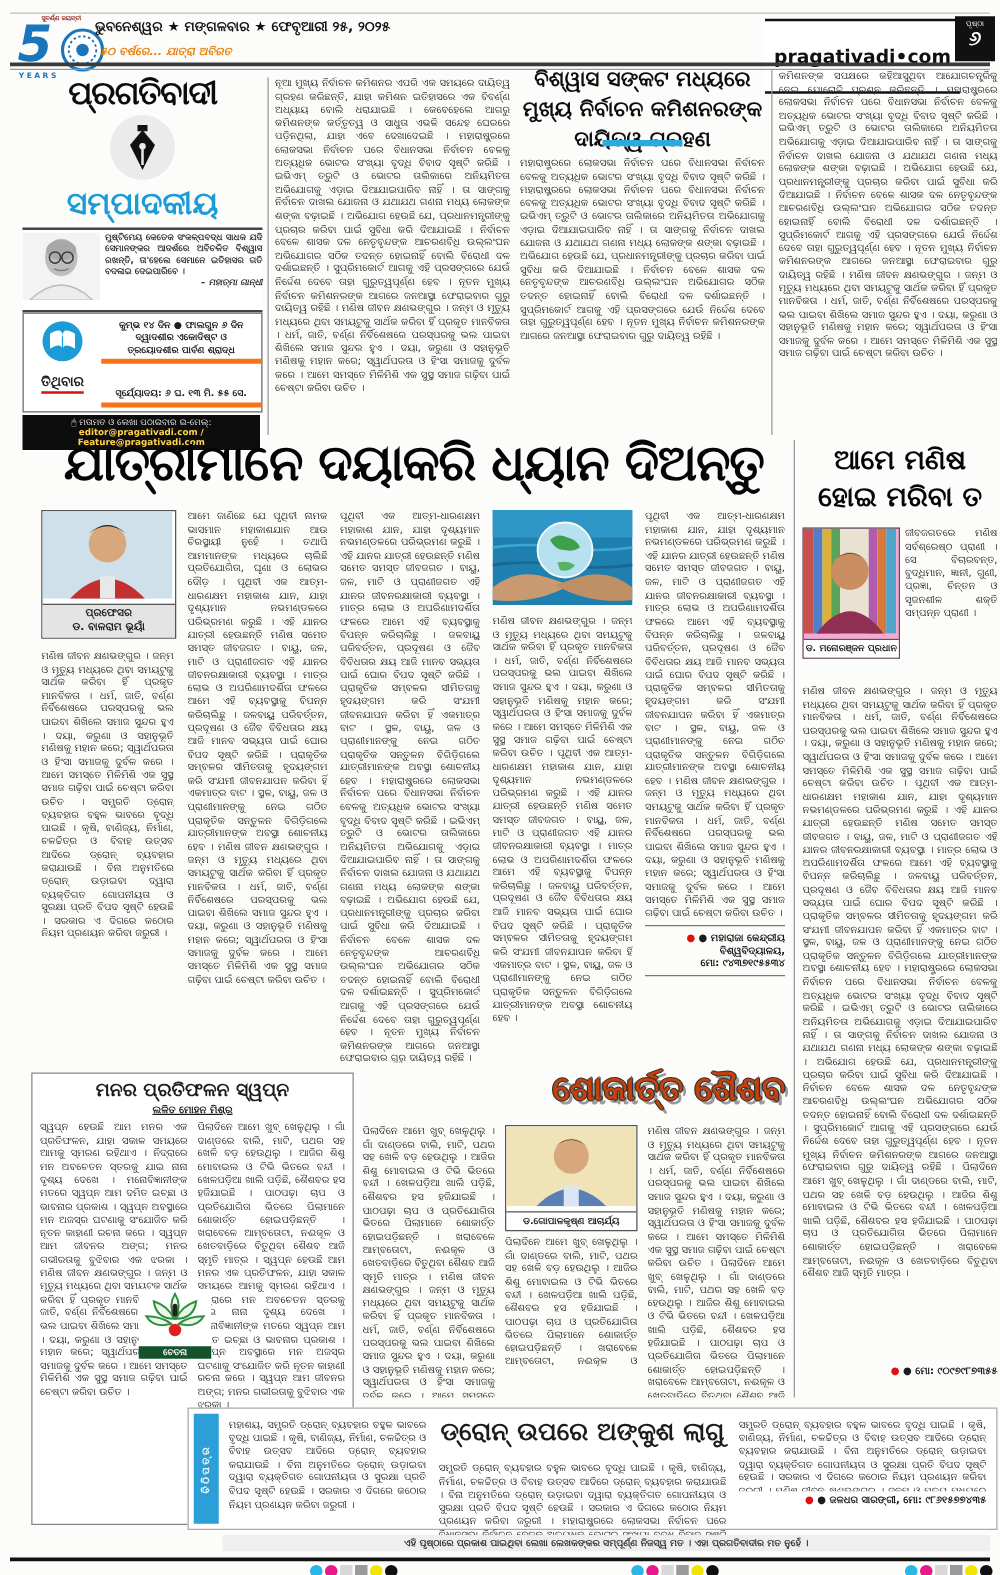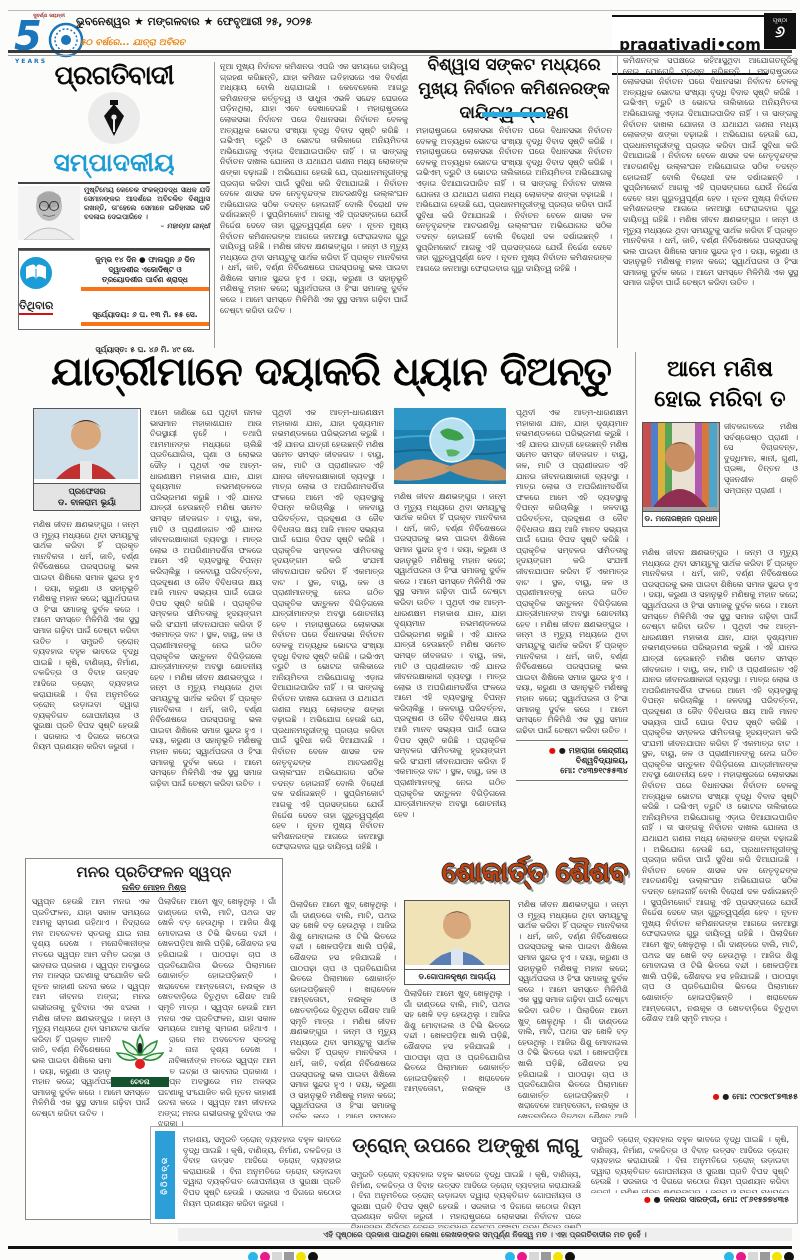--- a/index.html
+++ b/index.html
@@ -27,21 +27,21 @@
   #rule-b{left:8px;right:8px;top:55px;height:1px;background:#999;}
   
   #masthead{left:18px;top:60px;width:192px;text-align:center;font-size:26px;font-weight:900;color:#0b0b0b;letter-spacing:-1px;}
   #pen-circle{left:88px;top:92px;width:52px;height:52px;border-radius:50%;background:#ebebeb;display:flex;align-items:center;justify-content:center;}
   #section-title{left:18px;top:148px;width:192px;text-align:center;font-size:25px;font-weight:900;color:#1b9cd6;}
   #gandhi-box{left:18px;top:182px;width:192px;height:60px;border-top:2px solid #444;border-bottom:2px solid #444;
               display:flex;gap:4px;padding:2px 0;background:#fff;}
   #gandhi-quote{font-size:7px;line-height:9px;font-weight:bold;color:#333;text-align:justify;}
   #gandhi-quote .qa{display:block;text-align:right;font-style:italic;}
   #panchang{left:18px;top:250px;width:190px;height:78px;border:1px solid #666;background:#fff;display:flex;}
-  #panchang .lft{width:62px;padding-top:5px;}
+  #panchang .lft{width:62px;text-align:center;padding-top:5px;}
   #panchang .day{font-size:11px;font-weight:900;border-bottom:2px solid #d41111;display:inline-block;padding-bottom:1px;margin-top:3px;}
   #panchang .rgt{flex:1;text-align:center;font-size:7.5px;font-weight:bold;line-height:10px;padding-top:4px;}
   #panchang .sun{border-top:4px solid #f97316;margin-top:2px;padding-top:19px;}
   #email-bar{left:18px;top:332px;width:190px;height:26px;background:#0d0d0d;color:#fff;text-align:center;padding-top:2px;}
   #email-bar .lbl{font-size:7px;color:#f2f2f2;}
   #email-bar .eml{font-size:7px;font-weight:bold;color:#ffd24a;}
   
   #ed1{left:220px;top:62px;width:188px;height:286px;}
   #vr1{left:214px;top:62px;height:286px;}
   
@@ -59,21 +59,21 @@
   #m-c2{left:272px;top:408px;width:112px;height:442px;}
   #m-c3{left:394px;top:408px;width:112px;height:442px;}
   #m-c3 .txt{height:356px;overflow:hidden;margin-top:4px;}
   #m-c4{left:516px;top:408px;width:112px;height:442px;}
   #m-c4 .txt{height:326px;overflow:hidden;}
   #m-sig{margin-top:6px;border-top:1px solid #777;border-bottom:1px solid #777;padding:5px 0 4px;text-align:right;font-size:8px;font-weight:bold;line-height:10px;}
   .red-dot{color:#e01010;}
   #vr3{left:635px;top:352px;height:766px;}
   
   #r-head{left:642px;top:354px;width:156px;text-align:center;font-size:22px;line-height:30px;font-weight:900;color:#050505;}
-  #author2-box{left:642px;top:422px;width:76px;border:1px solid #555;background:#a3a3a3;}
+  #author2-box{left:642px;top:422px;width:76px;border:1px solid #555;background:#f9a8d4;}
   #author2-box .strip{background:#fff;text-align:center;font-weight:bold;font-size:7.5px;line-height:10px;padding:2px 0;border-top:1px solid #555;}
   #r-side-txt{left:724px;top:422px;width:74px;height:120px;}
   #r-body{left:642px;top:548px;width:156px;height:540px;}
   #r-sig{left:642px;top:1092px;width:156px;text-align:right;font-size:8px;font-weight:bold;}
   
   #dream{left:25px;top:858px;width:256px;height:360px;border:1px solid #888;background:#fff;}
   #dream .hd{text-align:center;font-size:15px;font-weight:900;margin-top:4px;}
   #dream .au{text-align:center;font-size:8px;font-weight:bold;text-decoration:underline;margin:2px 0 4px;}
   #dream .cols{display:flex;gap:8px;padding:0 6px;}
   #dream .c{width:118px;height:300px;overflow:hidden;}
@@ -177,20 +177,25 @@
       <span class="day">ତିଥିବାର</span>
     </div>
     <div class="rgt">
       <div>କୁମ୍ଭ ୧୪ ଦିନ ● ଫାଲଗୁନ ୬ ଦିନ</div>
       <div>ଦ୍ୱାଦଶୀର ଏକୋଦିଷ୍ଟ ଓ</div>
       <div>ତ୍ରୟୋଦଶୀର ପାର୍ବଣ ଶ୍ରାଦ୍ଧ</div>
       <div class="sun">ସୂର୍ଯ୍ୟୋଦୟ: ୬ ଘ. ୧୩ ମି. ୫୫ ସେ.</div>
       <div class="sun">ସୂର୍ଯ୍ୟାସ୍ତ: ୫ ଘ. ୪୬ ମି. ୪୯ ସେ.</div>
     </div>
   </div>
+  <div class="abs" id="email-bar">
+    <div class="lbl"><span>🖰</span>
+      <span>ମତାମତ ଓ ଲେଖା ପଠାଇବାର ଇ-ମେଲ୍:</span></div>
+    <div class="eml">editor@pragativadi.com / Feature@pragativadi.com</div>
+  </div>
 
   <div class="vrule" id="vr1"></div>
   <div class="abs body-txt just" id="ed1">
     <span class="lead">ନୂଆ ମୁଖ୍ୟ ନିର୍ବାଚନ କମିଶନର ଏପରି ଏକ ସମୟରେ ଦାୟିତ୍ୱ ଗ୍ରହଣ କରିଛନ୍ତି, ଯାହା କମିଶନ ଇତିହାସରେ ଏକ ବିବର୍ଣ୍ଣ ଅଧ୍ୟାୟ ବୋଲି ଧରାଯାଇଛି । କେବେହେଲେ ଆଗରୁ କମିଶନଙ୍କ କର୍ତ୍ତୃତ୍ୱ ଓ ସାଧୁତା ଏଭଳି ସନ୍ଦେହ ଘେରରେ ପଡ଼ିନଥିଲା, ଯାହା ଏବେ ଦେଖାଦେଇଛି ।</span>
     <span>ମହାରାଷ୍ଟ୍ରରେ ଲୋକସଭା ନିର୍ବାଚନ ପରେ ବିଧାନସଭା ନିର୍ବାଚନ ବେଳକୁ ଅତ୍ୟଧିକ ଭୋଟର ସଂଖ୍ୟା ବୃଦ୍ଧି ବିବାଦ ସୃଷ୍ଟି କରିଛି । ଇଭିଏମ୍ ତ୍ରୁଟି ଓ ଭୋଟର ତାଲିକାରେ ଅନିୟମିତତା ଅଭିଯୋଗକୁ ଏଡ଼ାଇ ଦିଆଯାଇପାରିବ ନାହିଁ । ତା ସାଙ୍ଗକୁ ନିର୍ବାଚନ ଦାଖଲ ଯୋଜନା ଓ ଯଥାଯଥ ଗଣନା ମଧ୍ୟ ଲୋକଙ୍କ ଶଙ୍କା ବଢ଼ାଇଛି । ଅଭିଯୋଗ ହେଉଛି ଯେ, ପ୍ରଧାନମନ୍ତ୍ରୀଙ୍କୁ ପ୍ରଚାର କରିବା ପାଇଁ ସୁବିଧା କରି ଦିଆଯାଇଛି । ନିର୍ବାଚନ ବେଳେ ଶାସକ ଦଳ ନେତୃବୃନ୍ଦଙ୍କ ଆଚରଣବିଧି ଉଲ୍ଲଂଘନ ଅଭିଯୋଗର ସଠିକ ତଦନ୍ତ ହୋଇନାହିଁ ବୋଲି ବିରୋଧୀ ଦଳ ଦର୍ଶାଇଛନ୍ତି । ସୁପ୍ରିମକୋର୍ଟ ଆଗକୁ ଏହି ପ୍ରସଙ୍ଗରେ ଯେଉଁ ନିର୍ଦ୍ଦେଶ ଦେବେ ତାହା ଗୁରୁତ୍ୱପୂର୍ଣ୍ଣ ହେବ । ନୂତନ ମୁଖ୍ୟ ନିର୍ବାଚନ କମିଶନରଙ୍କ ଆଗରେ ଜନଆସ୍ଥା ଫେରାଇବାର ଗୁରୁ ଦାୟିତ୍ୱ ରହିଛି ।</span>
     <span>ମଣିଷ ଜୀବନ କ୍ଷଣଭଙ୍ଗୁର । ଜନ୍ମ ଓ ମୃତ୍ୟୁ ମଧ୍ୟରେ ଥିବା ସମୟଟୁକୁ ସାର୍ଥକ କରିବା ହିଁ ପ୍ରକୃତ ମାନବିକତା । ଧର୍ମ, ଜାତି, ବର୍ଣ୍ଣ ନିର୍ବିଶେଷରେ ପରସ୍ପରକୁ ଭଲ ପାଇବା ଶିଖିଲେ ସମାଜ ସୁନ୍ଦର ହୁଏ । ଦୟା, କରୁଣା ଓ ସହାନୁଭୂତି ମଣିଷକୁ ମହାନ କରେ; ସ୍ୱାର୍ଥପରତା ଓ ହିଂସା ସମାଜକୁ ଦୁର୍ବଳ କରେ । ଆମେ ସମସ୍ତେ ମିଳିମିଶି ଏକ ସୁସ୍ଥ ସମାଜ ଗଢ଼ିବା ପାଇଁ ଚେଷ୍ଟା କରିବା ଉଚିତ ।</span>
   </div>
 
   <div class="abs" id="ed2-head">ବିଶ୍ୱାସ ସଙ୍କଟ ମଧ୍ୟରେ ମୁଖ୍ୟ ନିର୍ବାଚନ କମିଶନରଙ୍କ ଦାୟିତ୍ୱ ଗ୍ରହଣ</div>
   <div class="abs" id="ed2-bar"></div>

